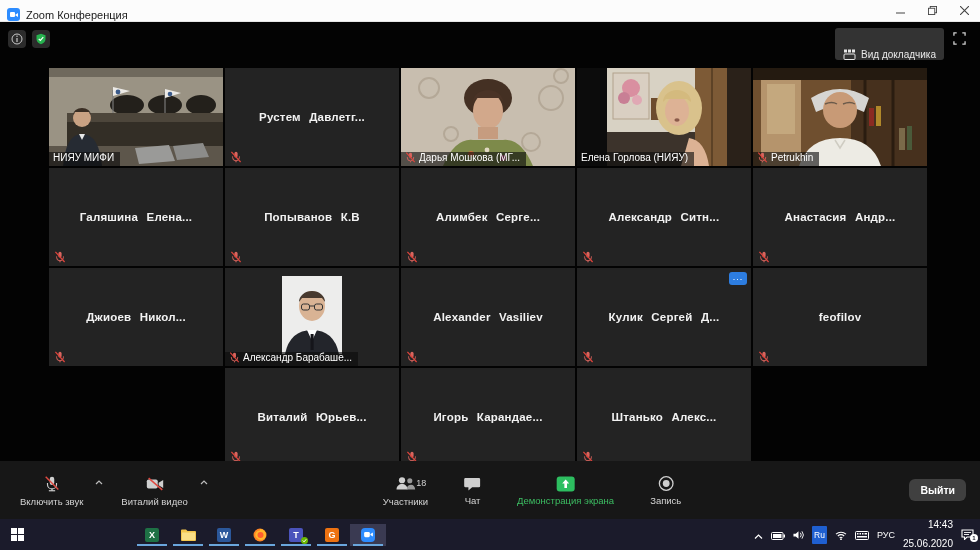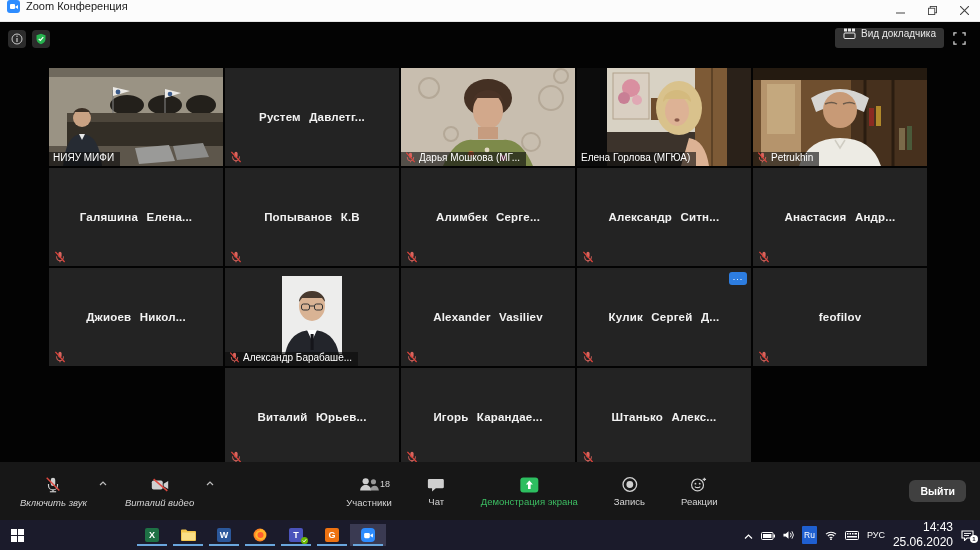--- a/index.html
+++ b/index.html
@@ -1,54 +1,54 @@
 <!DOCTYPE html>
 <html><head>
 <meta charset="utf-8">
 <style>
   * { margin:0; padding:0; box-sizing:border-box; }
   html,body { width:980px; height:550px; overflow:hidden; background:#000;
     font-family:"Liberation Sans","DejaVu Sans",sans-serif; }
   .app { width:980px; height:550px; display:flex; flex-direction:column; position:relative; }
 
   
-  .titlebar { height:22px; background:#fcfcfc; display:flex; align-items:flex-start; flex:0 0 22px; border-bottom:1px solid #e6e6e6;}
+  .titlebar { height:22px; background:#fcfcfc; display:flex; align-items:flex-end; flex:0 0 22px; border-bottom:1px solid #e6e6e6;}
   .zoom-logo { width:13px; height:13px; border-radius:3px; background:#2d8cff; margin:0 6px 0 7px; position:relative; }
   .zoom-logo::before { content:""; position:absolute; left:2.5px; top:4px; width:5px; height:5px; border-radius:1px; background:#fff; }
   .zoom-logo::after { content:""; position:absolute; right:2px; top:4.5px; border-top:2px solid transparent; border-bottom:2px solid transparent; border-right:3px solid #fff; }
   .title-text { font-size:11px; color:#1a1a1a; }
   .win-controls { margin-left:auto; display:flex; height:100%; }
   .win-btn { width:32px; height:100%; display:flex; align-items:center; justify-content:center; color:#444; }
 
   
   .main { position:relative; flex:1; background:#030303; }
   .corner-btn { position:absolute; width:18px; height:18px; border-radius:4px; background:#2b2b2b; display:flex; align-items:center; justify-content:center; }
   .info-btn { left:8px; top:8px; }
   .shield-btn { left:32px; top:8px; }
-  .speaker-view-btn { position:absolute; right:36px; top:6px; height:20px; background:#333; border-radius:3px;
-     display:flex; align-items:flex-start; gap:5px; padding:0 8px; color:#e8e8e8; font-size:10px; }
+  .speaker-view-btn { position:absolute; right:36px; top:6px; height:32px; background:#333; border-radius:3px;
+     display:flex; align-items:flex-end; gap:5px; padding:0 8px; color:#e8e8e8; font-size:10px; }
   .fullscreen-btn { position:absolute; right:12px; top:7px; width:18px; height:18px; display:flex; align-items:center; justify-content:center; }
 
   
   .grid { position:absolute; left:49px; top:46px; width:878px; display:flex; flex-wrap:wrap; gap:2px; justify-content:center; }
   .tile { width:174px; height:98px; background:#232323; position:relative; overflow:hidden; }
   .tile.active { box-shadow:inset 0 0 0 2px #c9d64b; }
   .scene { position:absolute; inset:0; }
   .scene svg { display:block; width:100%; height:100%; }
   .center-name { position:absolute; inset:0; display:flex; align-items:center; justify-content:center;
      color:#f2f2f2; font-size:11.5px; font-weight:bold; letter-spacing:.2px; word-spacing:5px; }
   .chip { position:absolute; left:0; bottom:0; background:rgba(12,12,12,.62); color:#fff; font-size:10px;
      padding:0 6px 3px 4px; display:flex; align-items:center; gap:3px; max-width:96%; white-space:nowrap; }
   .tile-mic { position:absolute; left:5px; bottom:5px; width:12px; height:12px; }
   .more-btn { position:absolute; top:4px; right:4px; width:18px; height:13px; background:#2d7de0; border-radius:3px;
      color:#fff; display:flex; align-items:center; justify-content:center; font-size:9px; letter-spacing:1px; line-height:0; padding-bottom:4px; }
 
   
   .toolbar { flex:0 0 58px; background:#171717; position:relative; display:flex; align-items:center; }
-  .tb-left { display:flex; margin-left:10px; gap:4px;font-style:italic; }
+  .tb-left { display:flex; margin-left:10px; gap:4px; }
   .tb-item { position:relative; display:flex; flex-direction:column; align-items:center; justify-content:center;
      gap:3px; padding:5px 10px 4px 10px; color:#d4d4d4; font-size:9.5px; }
   .tb-chevron { color:#bdbdbd; font-size:8px; padding:2px 4px; align-self:flex-start; margin-top:6px; margin-left:-6px;}
   .tb-center { position:absolute; left:50%; transform:translateX(calc(-50% + 42px)); display:flex; gap:16px; }
   .badge-count { position:absolute; top:3px; right:-2px; font-size:9px; color:#d4d4d4; }
   .share-label { color:#3cbd62; }
   .leave-btn { position:absolute; right:14px; top:50%; transform:translateY(-50%); background:#404040; color:#fff;
      font-size:10.5px; font-weight:bold; border:none; border-radius:6px; padding:5px 11px; }
 
   
@@ -56,21 +56,21 @@
   .start-btn { width:34px; height:100%; display:flex; align-items:center; justify-content:center; }
   .task-apps { display:flex; margin-left:100px; }
   .task-app { width:36px; height:22px; display:flex; align-items:center; justify-content:center; position:relative; }
   .task-app::after { content:""; position:absolute; bottom:0; left:3px; right:3px; height:2px; background:#6aa6dc; }
   .task-app.active { background:#3a3a52; }
   .sq-icon { width:14px; height:14px; border-radius:2px; display:flex; align-items:center; justify-content:center;
      color:#fff; font-size:9px; font-weight:bold; }
   .tray { margin-left:auto; display:flex; align-items:center; gap:8px; margin-right:6px; color:#eee; }
   .tray-text { font-size:9px; color:#fff; }
   .lang-badge { background:#1f5fd0; color:#fff; font-size:8.5px; padding:4px 2px; border-radius:1px; }
-  .clock { display:flex; flex-direction:column; align-items:flex-end; font-size:12px; line-height:1.25; color:#fff; }
+  .clock { display:flex; flex-direction:column; align-items:flex-end; font-size:10px; line-height:1.25; color:#fff;gap:6px; }
   .action-center { position:relative; display:flex; }
   .ac-badge { position:absolute; right:-4px; bottom:-2px; width:8px; height:8px; border-radius:50%;
      background:#fff; color:#1b1b2b; font-size:6px; font-weight:bold; display:flex; align-items:center; justify-content:center; }
 </style>
 </head>
 <body>
 
 <div class="app">
 
   <div class="titlebar">
@@ -220,21 +220,21 @@
               <ellipse cx="102" cy="40" rx="23" ry="27" fill="#d9c28c"></ellipse>
               <ellipse cx="100" cy="43" rx="12" ry="15" fill="#ddb295"></ellipse>
               <path d="M86 34 a14 12 0 0 1 28 0 l-4-3 h-21 z" fill="#d4ba7e"></path>
               <ellipse cx="100" cy="52" rx="2.6" ry="1.8" fill="#8a5a4a"></ellipse>
               <path d="M104 98 l8-28 q16 2 20 28 z" fill="#dcb294"></path>
             </svg>
           </div>
 
     <div class="chip">
 
-      <span class="chip-text">Елена Горлова (МГЮА)</span>
+      <span class="chip-text">Елена Горлова (НИЯУ)</span>
     </div>
 
   </div>
         <div class="tile">
     <div class="scene">
             <svg viewBox="0 0 174 98" preserveAspectRatio="none">
               <rect width="174" height="98" fill="#6f4f2f"></rect>
               <rect x="8" y="10" width="40" height="88" fill="#b5946c"></rect>
               <rect x="14" y="16" width="28" height="50" fill="#c4a87e"></rect>
               <rect x="98" width="76" height="98" fill="#46301d"></rect>
@@ -500,30 +500,20 @@
         </svg>
         <span class="share-label">Демонстрация экрана</span>
       </div>
       <div class="tb-item">
         <svg width="17" height="17" viewBox="0 0 18 18">
           <circle cx="9" cy="9" r="7.2" fill="none" stroke="#cfcfcf" stroke-width="1.4"></circle>
           <circle cx="9" cy="9" r="3.6" fill="#cfcfcf"></circle>
         </svg>
         <span>Запись</span>
       </div>
-      <div class="tb-item">
-        <svg width="17" height="17" viewBox="0 0 20 18">
-          <circle cx="8.5" cy="9.5" r="7" fill="none" stroke="#cfcfcf" stroke-width="1.4"></circle>
-          <circle cx="6" cy="8" r="1.1" fill="#cfcfcf"></circle>
-          <circle cx="11" cy="8" r="1.1" fill="#cfcfcf"></circle>
-          <path d="M5.3 11.5 a4 3 0 0 0 6.4 0" fill="none" stroke="#cfcfcf" stroke-width="1.3"></path>
-          <path d="M16.5 1 v4 M14.5 3 h4" stroke="#cfcfcf" stroke-width="1.3"></path>
-        </svg>
-        <span>Реакции</span>
-      </div>
     </div>
 
     <button class="leave-btn">Выйти</button>
   </div>
 
   <div class="taskbar">
     <span class="start-btn">
       <svg width="13" height="13" viewBox="0 0 13 13">
         <rect x="0" y="0" width="6" height="6" fill="#fff"></rect>
           <rect x="7" y="0" width="6" height="6" fill="#fff"></rect>

